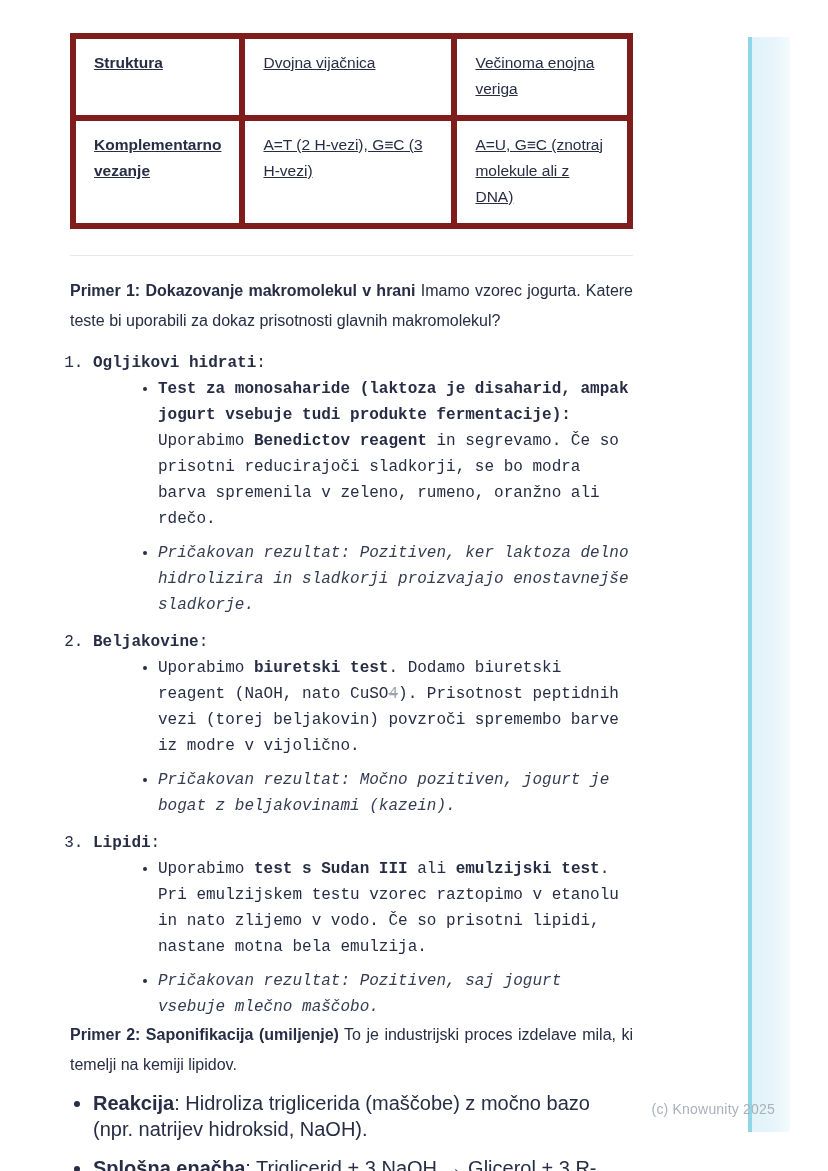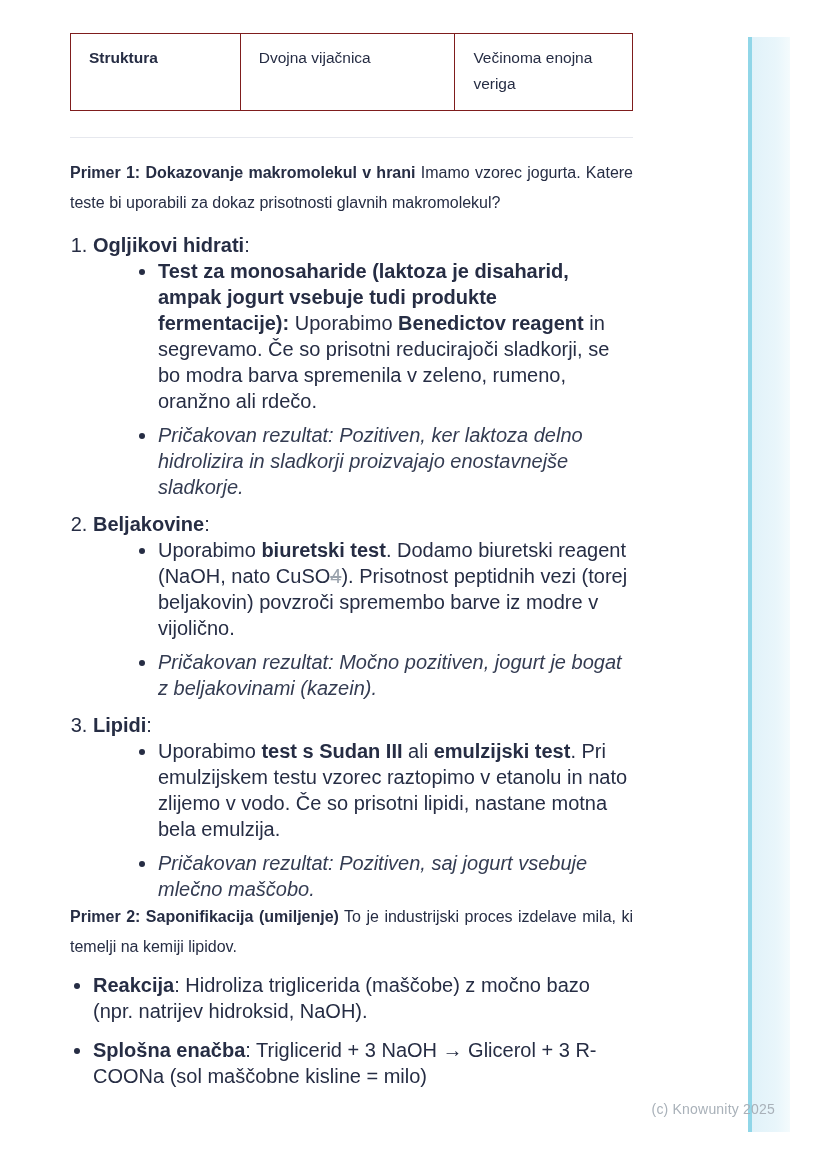--- a/index.html
+++ b/index.html
@@ -26,23 +26,24 @@
     z-index:1;
   }
   table.cmp {
     width:100%;
     border-collapse:collapse;
     font-size:15.5px;
     line-height:26px;
     background:#ffffff;
   }
   table.cmp td {
-    border:1px solid #7f1d1d;
+    border:6px solid #7f1d1d;
     padding:11px 18px 13px 18px;
     vertical-align:top;
+    text-decoration:underline;
   }
   table.cmp td.th { font-weight:700; width:30.2%; }
   table.cmp td.c2 { width:38.2%; }
   table.cmp td.c3 { width:31.6%; }
 
   hr.divider {
     border:none;
     border-top:1px solid #e6e8ee;
     margin-top:26px;
   }
@@ -56,23 +57,24 @@
   }
   .para {
     margin-top:20px;
     font-size:16px;
     line-height:30px;
     text-align:justify;
   }
   ol.tests {
     margin-top:14px;
     padding-left:23px;
-    font-size:20px;
+    font-size:16px;
     line-height:26px;
     list-style:decimal;
+    font-family:Liberation Mono, monospace;
   }
   ol.tests > li { margin-top:11px; }
   ol.tests > li:first-child { margin-top:0; }
   ol.tests ul {
     list-style:disc;
     padding-left:29px;
   }
   ol.tests ul li { margin-top:0;margin-left:36px; }
   ol.tests ul li.result { margin-top:8px; }
   ul.bottom-list {
@@ -104,20 +106,25 @@
 
 <div class="content">
 
   <table class="cmp">
     <tbody>
       <tr>
         <td class="th">Struktura</td>
         <td class="c2">Dvojna vijačnica</td>
         <td class="c3">Večinoma enojna veriga</td>
       </tr>
+      <tr>
+        <td class="th">Komplementarno vezanje</td>
+        <td class="c2">A=T (2 H-vezi), G≡C (3 H-vezi)</td>
+        <td class="c3">A=U, G≡C (znotraj molekule ali z DNA)</td>
+      </tr>
     </tbody>
   </table>
 
   <hr class="divider">
 
 
   <p class="para rich"><span style="font-weight: 700;">Primer 1: Dokazovanje makromolekul v hrani</span><span> Imamo vzorec jogurta. Katere teste bi uporabili za dokaz prisotnosti glavnih makromolekul?</span></p>
 
   <ol class="tests">
     <li>

